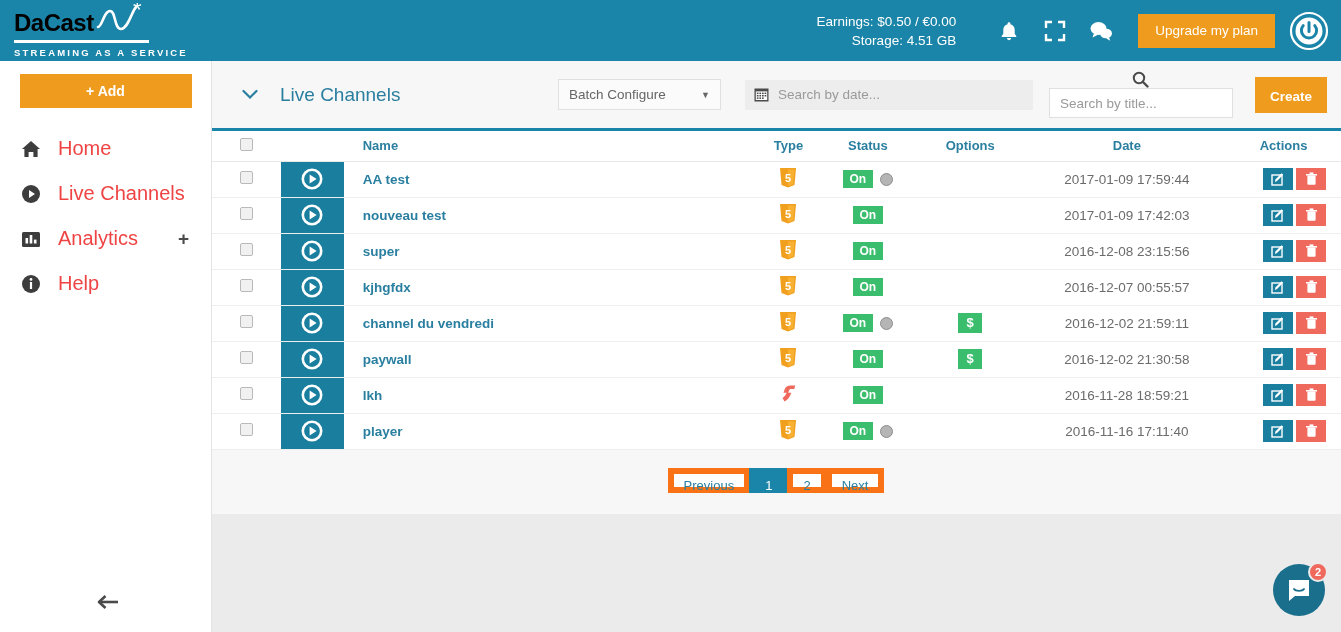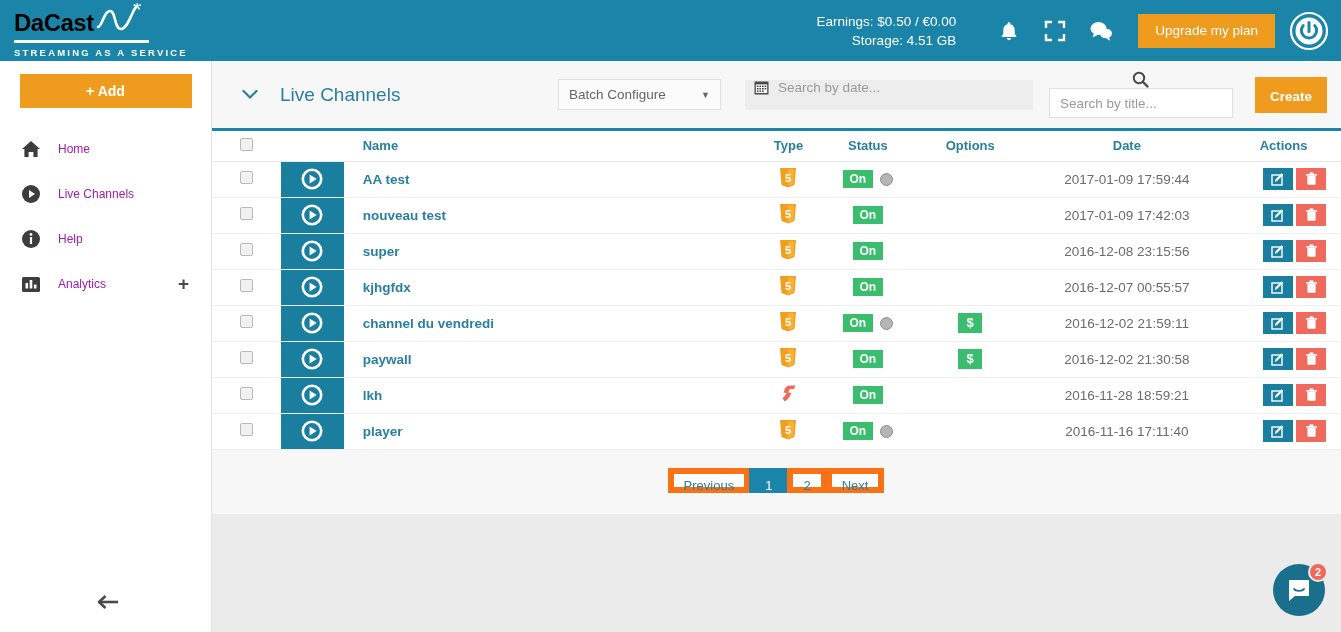--- a/index.html
+++ b/index.html
@@ -58,21 +58,21 @@
   }
   .nav { margin-top:18px; }
   .nav-item {
     display:flex; align-items:center; height:45px; padding-left:20px;
     cursor:pointer; position:relative;
   }
   .nav-ico {
     width:22px; height:22px; display:flex; align-items:center; justify-content:center;
     margin-right:16px;
   }
-  .nav-label { font-size:12px; color:#a21caf; }
+  .nav-label { font-size:20px; color:#ef4444; }
   .nav-plus {
     position:absolute; right:22px; font-size:19px; color:#4a4a4a; font-weight:bold;
     line-height:19px;
   }
   .collapse-arrow {
     position:absolute; bottom:16px; left:96px; cursor:pointer;
   }
 
   
   .main {
@@ -87,21 +87,21 @@
   .chev-down { margin-right:22px; cursor:pointer; display:flex; align-items:center; }
   .panel-title { font-size:19px; color:#2a7fa0; font-weight:normal; }
   .batch-select {
     margin-left:auto; width:163px; height:31px; background:#fbfbfb;
     border:1px solid #e0e0e0; display:flex; align-items:center;
     padding:0 10px; font-size:13.5px; color:#666; cursor:pointer; position:relative;
   }
   .batch-caret { position:absolute; right:10px; font-size:9px; color:#666; }
   .date-search {
     margin-left:24px; width:288px; height:30px; background:#ededed;
-    display:flex; align-items:flex-start; cursor:text;
+    display:flex; align-items:center; cursor:text;
   }
   .date-ico { width:33px; display:flex; align-items:center; justify-content:center; }
   .date-input {
     border:none; background:transparent; outline:none; font-size:13.5px;
     color:#3c3c3c; width:240px; font-family:"Liberation Sans", sans-serif;
   }
   .date-input::placeholder { color:#9a9a9a; }
   .title-search {
     margin-left:16px; display:flex; align-items:center;flex-direction:column;
   }
@@ -275,39 +275,39 @@
             <circle cx="10" cy="10" r="9" fill="#3d3d3d"></circle>
             <path d="M8 6l6 4-6 4z" fill="#fff"></path>
           </svg>
         </span>
         <span class="nav-label">Live Channels</span>
       </div>
 
       <div class="nav-item">
         <span class="nav-ico">
           <svg width="20" height="20" viewBox="0 0 20 20">
-            <circle cx="10" cy="10" r="9" fill="#3d3d3d"></circle>
-            <rect x="8.9" y="8" width="2.2" height="7" fill="#fff"></rect>
-            <circle cx="10" cy="5.4" r="1.4" fill="#fff"></circle>
-          </svg>
-        </span>
-        <span class="nav-label">Help</span>
-      </div>
-
-      <div class="nav-item">
-        <span class="nav-ico">
-          <svg width="20" height="20" viewBox="0 0 20 20">
             <rect x="1" y="3" width="18" height="15" rx="1.5" fill="#3d3d3d"></rect>
             <rect x="4.5" y="9" width="2.6" height="5.5" fill="#fff"></rect>
             <rect x="8.7" y="6" width="2.6" height="8.5" fill="#fff"></rect>
             <rect x="12.9" y="10.6" width="2.6" height="3.9" fill="#fff"></rect>
           </svg>
         </span>
         <span class="nav-label">Analytics</span>
         <span class="nav-plus">+</span>
+      </div>
+
+      <div class="nav-item">
+        <span class="nav-ico">
+          <svg width="20" height="20" viewBox="0 0 20 20">
+            <circle cx="10" cy="10" r="9" fill="#3d3d3d"></circle>
+            <rect x="8.9" y="8" width="2.2" height="7" fill="#fff"></rect>
+            <circle cx="10" cy="5.4" r="1.4" fill="#fff"></circle>
+          </svg>
+        </span>
+        <span class="nav-label">Help</span>
       </div>
     </div>
 
     <div class="collapse-arrow">
       <svg width="24" height="20" viewBox="0 0 24 20">
         <path d="M22 10H4" stroke="#4a4a4a" stroke-width="2.6"></path>
         <path d="M9.5 4L3 10l6.5 6" stroke="#4a4a4a" stroke-width="2.6" fill="none" stroke-linejoin="round"></path>
       </svg>
     </div>
   </div>

